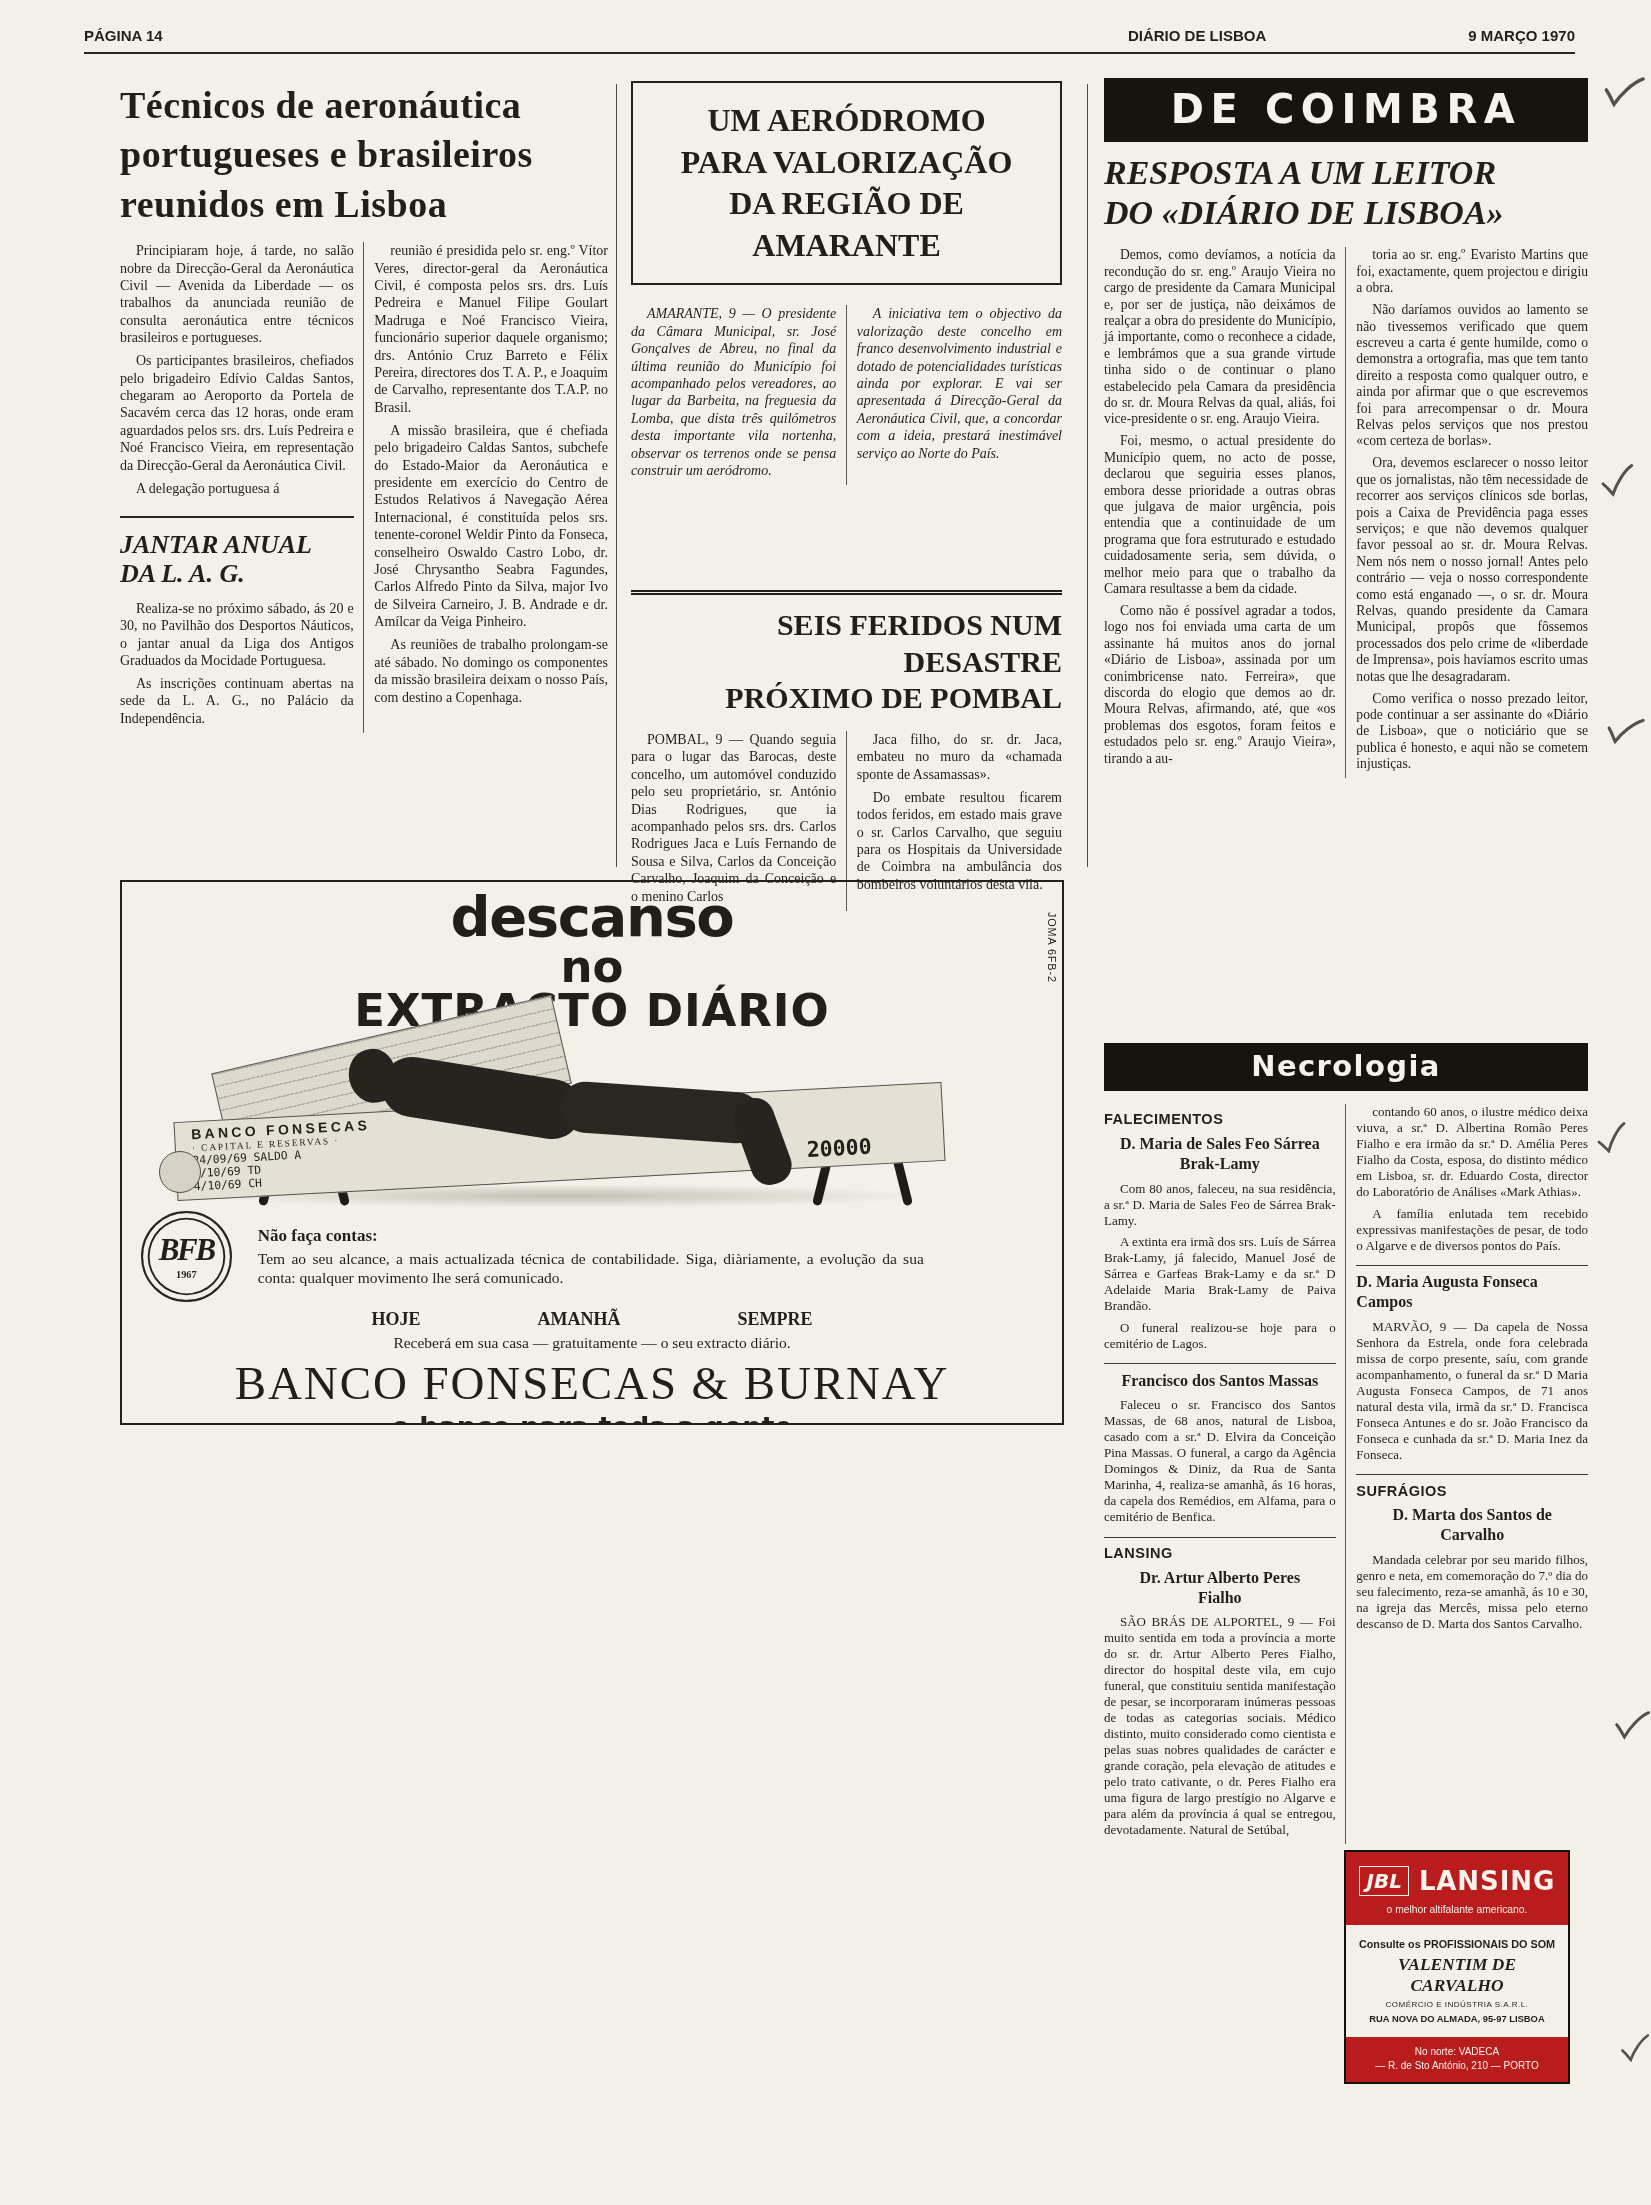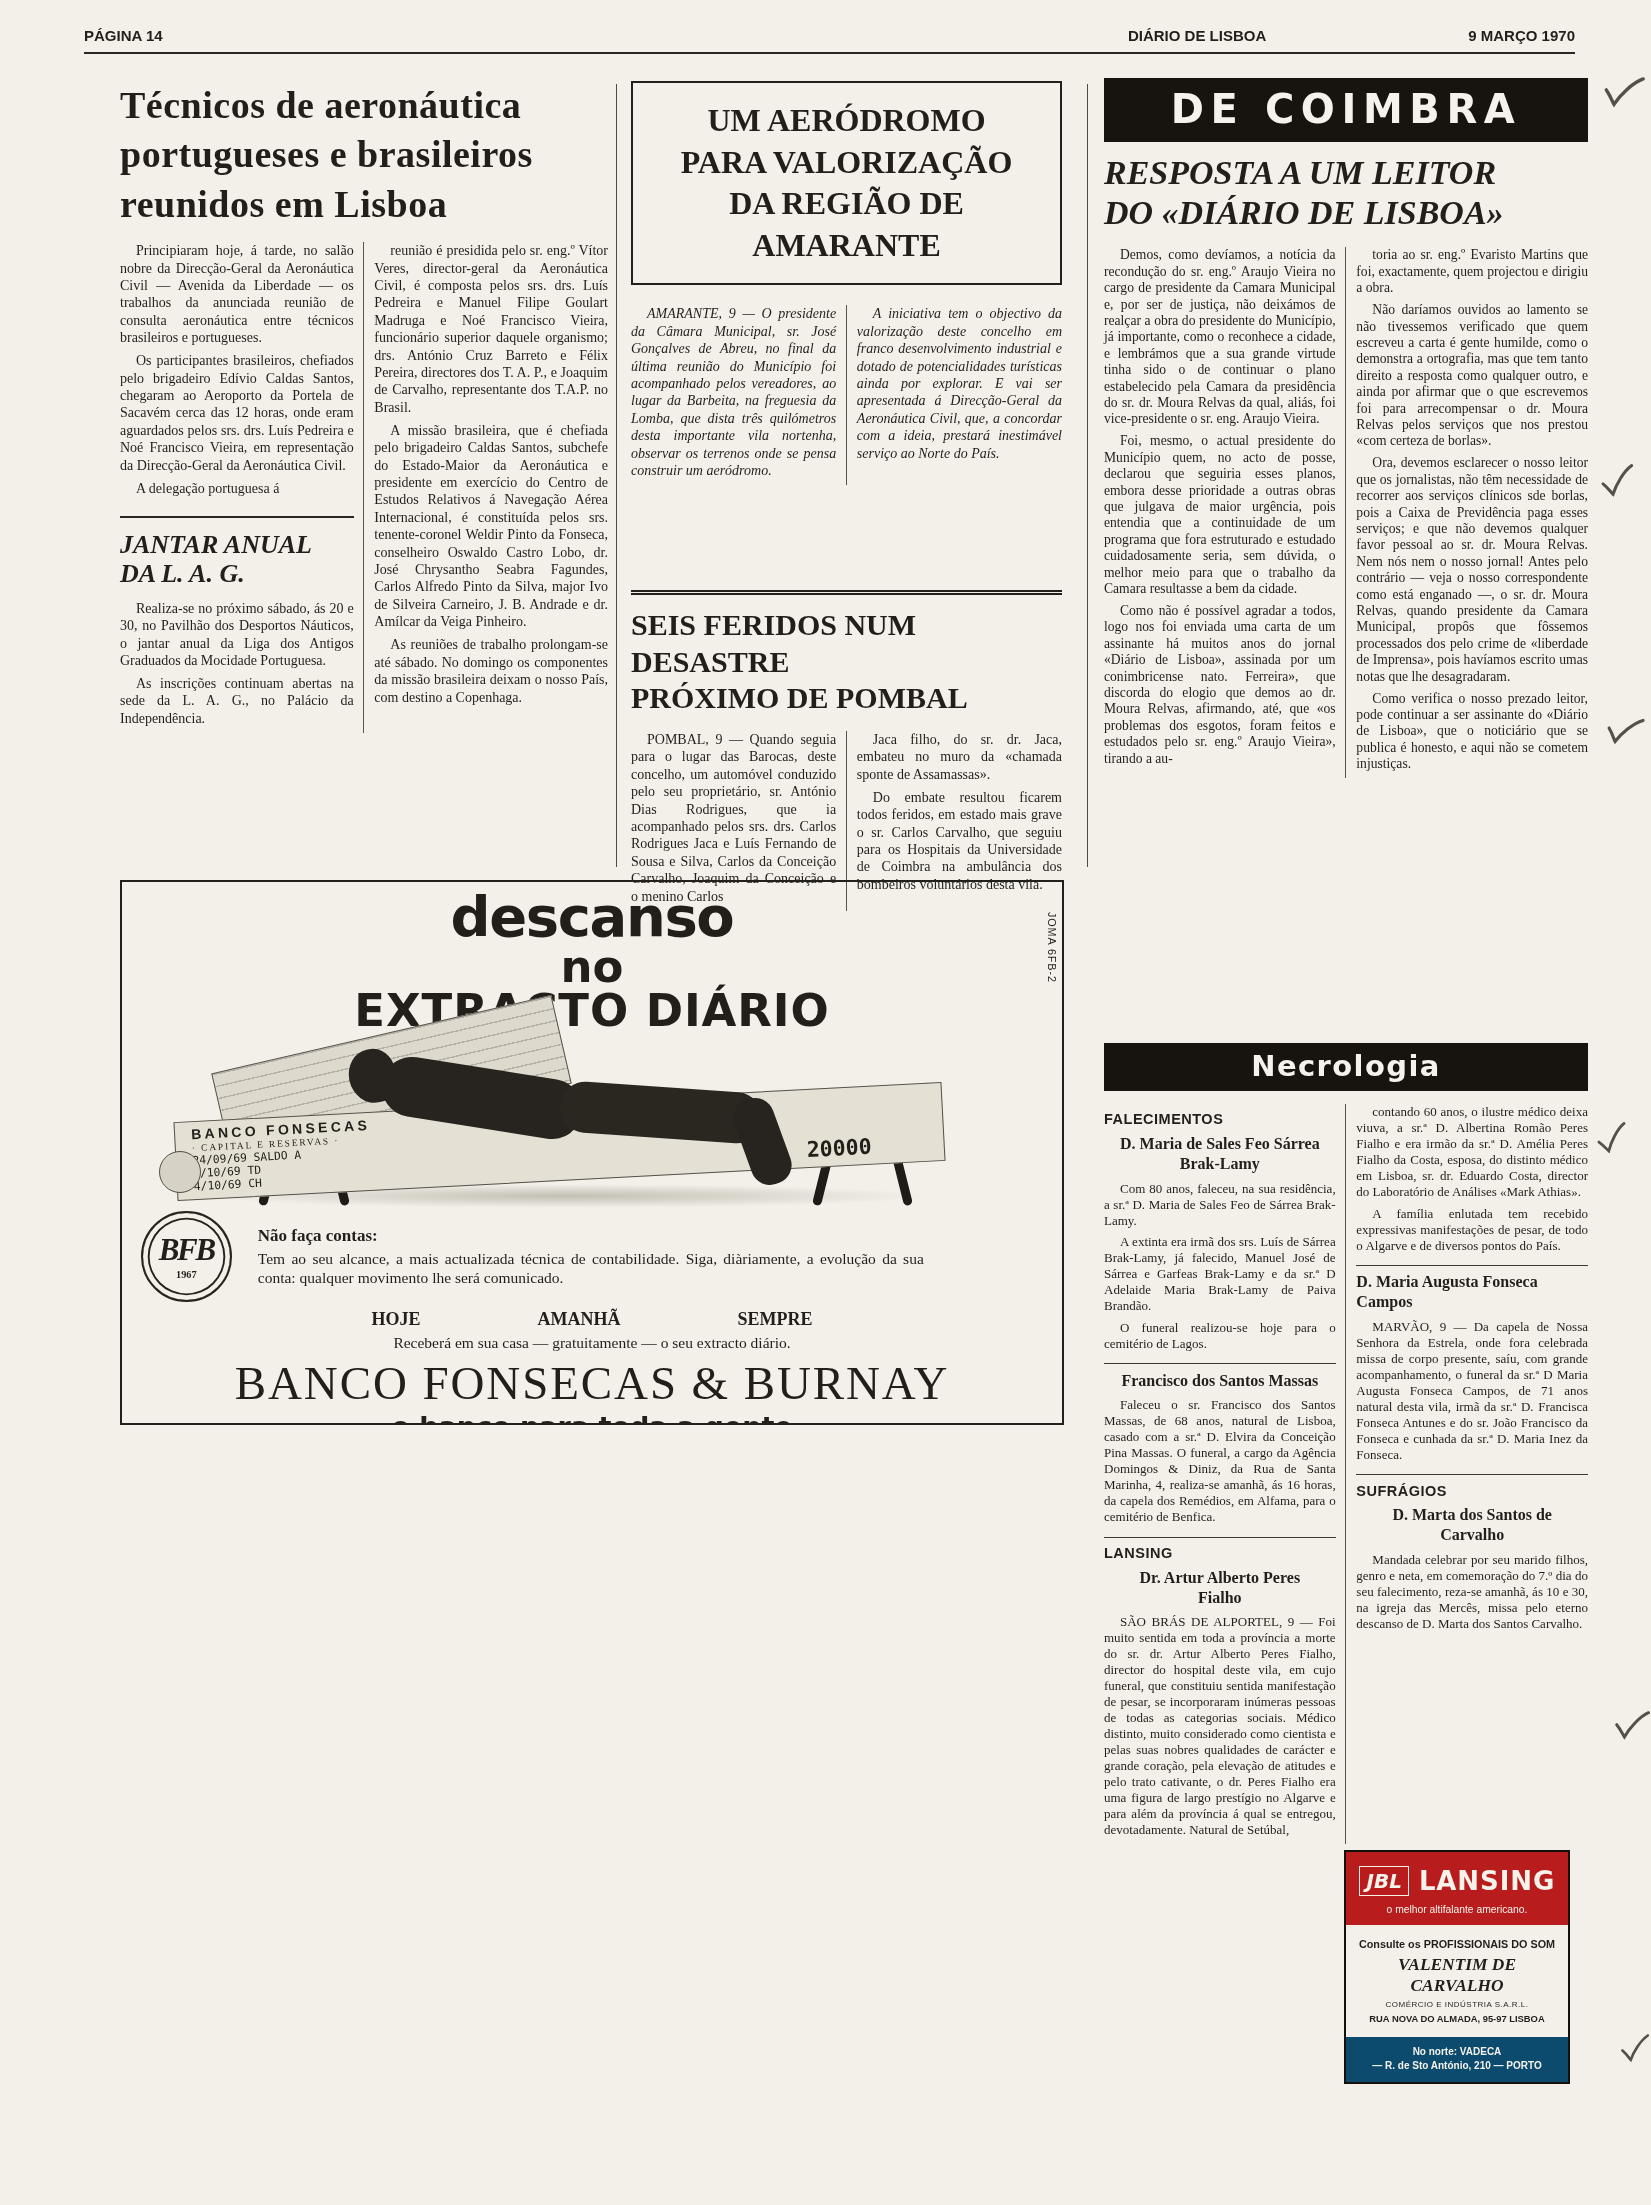--- a/index.html
+++ b/index.html
@@ -31,21 +31,21 @@
 
   
   .amarante{left:631px;top:81px;width:431px;}
   .amarante-box{border:2.3px solid #22201b;padding:17px 7.5px;text-align:center;
                 font-weight:bold;font-size:32px;line-height:1.30;}
   .amarante .cols{margin-top:20px;}
   .amarante .col{width:206px;font-style:italic;}
 
   
   .pombal{left:631px;top:590px;width:431px;border-top:5.2px double #22201b;padding-top:12.2px;}
-  .pombal h2{text-align:left;font-weight:bold;font-size:30px;line-height:1.22;margin:0;}
+  .pombal h2{text-align:right;font-weight:bold;font-size:30px;line-height:1.22;margin:0;}
   .pombal .cols{margin-top:14px;}
   .pombal .col{width:206px;}
 
   
   .coimbra{left:1104px;top:78px;width:484px;}
   .banner{background:#17130e;color:#f4f2ea;font-family:"DejaVu Sans","Liberation Sans",sans-serif;
           font-weight:bold;text-align:center;}
   .coimbra-banner{font-size:40px;letter-spacing:6.6px;padding:7.5px 0 10.3px;}
   .coimbra h2{font-style:italic;font-weight:bold;font-size:34px;line-height:1.18;margin:11.3px 0 0;}
   .coimbra .cols{margin-top:14px;}
@@ -119,22 +119,22 @@
   .jbl-row{display:flex;align-items:center;justify-content:center;gap:9.4px;}
   .jbl-logo{border:1.9px solid #f4f2ea;padding:1.9px 6.6px;font-family:"DejaVu Sans",sans-serif;
             font-weight:bold;font-style:italic;font-size:20px;}
   .jbl-brand{font-family:"DejaVu Sans",sans-serif;font-weight:bold;font-size:26px;letter-spacing:0.9px;}
   .jbl-slogan{text-align:center;font-family:"Liberation Sans",sans-serif;font-size:10.3px;margin-top:7.5px;}
   .jbl-mid{padding:13px 7.5px;text-align:center;}
   .jbl-line1{font-family:"Liberation Sans",sans-serif;font-weight:bold;font-size:10.8px;}
   .jbl-name{font-weight:bold;font-style:italic;font-size:17.4px;margin-top:4.7px;}
   .jbl-sub{font-family:"Liberation Sans",sans-serif;font-size:8px;margin-top:3.8px;letter-spacing:0.5px;}
   .jbl-addr{font-family:"Liberation Sans",sans-serif;font-weight:bold;font-size:9.4px;margin-top:3.8px;}
-  .jbl-bot{background:#0c4a6e;color:#f4f2ea;text-align:center;padding:8.4px 3.8px;
-           font-family:"Liberation Sans",sans-serif;font-size:10px;line-height:14px;font-weight:bold;}
+  .jbl-bot{background:#b91c1c;color:#f4f2ea;text-align:center;padding:8.4px 3.8px;
+           font-family:"Liberation Sans",sans-serif;font-size:10px;line-height:14px;}
 
   .pen{position:absolute;opacity:.85;}
 </style>
 </head>
 <body>
 
 <div class="page">
 
   <div class="hdr">
     <span>PÁGINA 14</span>

